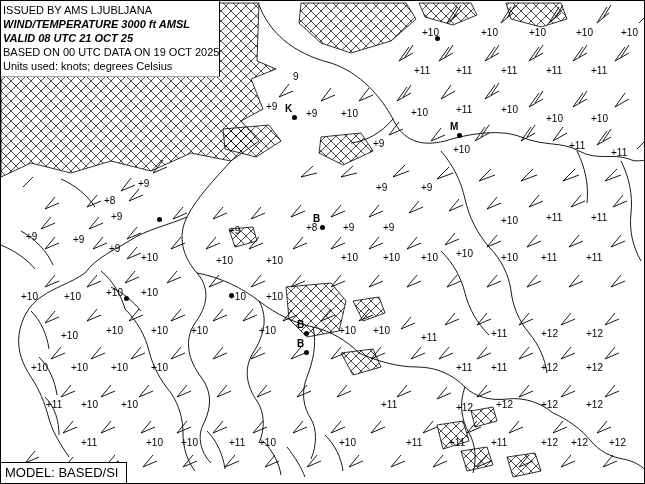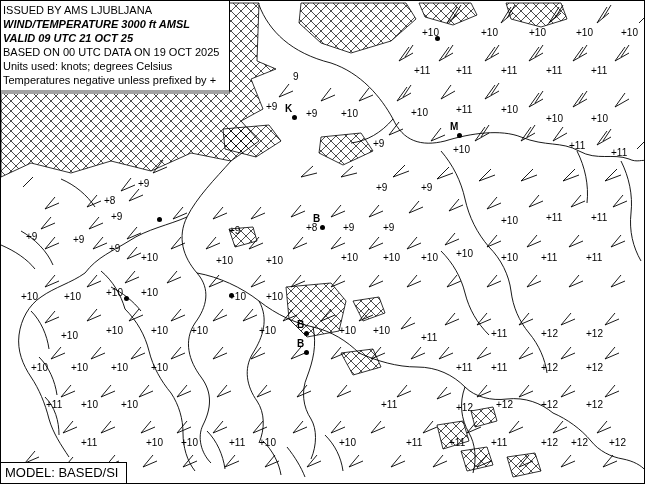--- a/index.html
+++ b/index.html
@@ -1,19 +1,19 @@
 <!DOCTYPE html>
 <html><head>
 <meta charset="utf-8">
 <style>
   html,body{margin:0;padding:0;background:#fff;}
   body{font-family:"Liberation Sans", sans-serif;}
   #map{position:relative;width:645px;height:484px;background:#fff;overflow:hidden;border:1px solid #000;box-sizing:border-box;}
   #map svg.layer{position:absolute;left:0;top:0;width:645px;height:484px;}
-  .hdr{position:absolute;left:0;top:0;background:#fff;border-right:1px solid #000;border-bottom:4px solid #a3a3a3;padding:2px 10px 3px 2px;z-index:20;}
+  .hdr{position:absolute;left:0;top:0;background:#fff;border-right:1px solid #000;border-bottom:1px solid #a3a3a3;padding:2px 0 3px 2px;z-index:20;}
   .hdr div{font-size:11px;line-height:14px;color:#000;white-space:nowrap;}
   .hdr .b{font-weight:bold;font-style:italic;}
   .footer{position:absolute;left:0;bottom:0;background:#fff;border-top:1px solid #000;border-right:1px solid #000;padding:2px 8px 3px 4px;z-index:20;font-size:13px;}
   .obs{position:absolute;z-index:10;font-size:10px;line-height:10px;color:#000;white-space:nowrap;}
   .cityname{position:absolute;z-index:12;font-size:10px;font-weight:bold;color:#000;}
   .citydot{position:absolute;z-index:12;width:5px;height:5px;background:#000;border-radius:50%;}
 </style>
 </head>
 <body>
 
@@ -377,23 +377,22 @@
       <span class="obs" style="left: 448px; top: 437px;">+11</span>
       <span class="obs" style="left: 490px; top: 437px;">+11</span>
       <span class="obs" style="left: 540px; top: 437px;">+12</span>
       <span class="obs" style="left: 570px; top: 437px;">+12</span>
       <span class="obs" style="left: 608px; top: 437px;">+12</span>
     </div>
 
   <div class="hdr" id="hdrbox">
       <div>ISSUED BY AMS LJUBLJANA</div>
       <div class="b">WIND/TEMPERATURE 3000 ft AMSL</div>
-      <div class="b">VALID 09 UTC 21 OCT 25</div>
+      <div class="b">VALID 08 UTC 21 OCT 25</div>
       <div>BASED ON 00 UTC DATA ON 19 OCT 2025</div>
       <div>Units used: knots; degrees Celsius</div>
-      <div>Temperatures negative unless prefixed by +</div>
     </div>
 
   <div class="footer">
     <span>MODEL: BASED/SI</span>
   </div>
 
 </div>
 
 </body></html>

